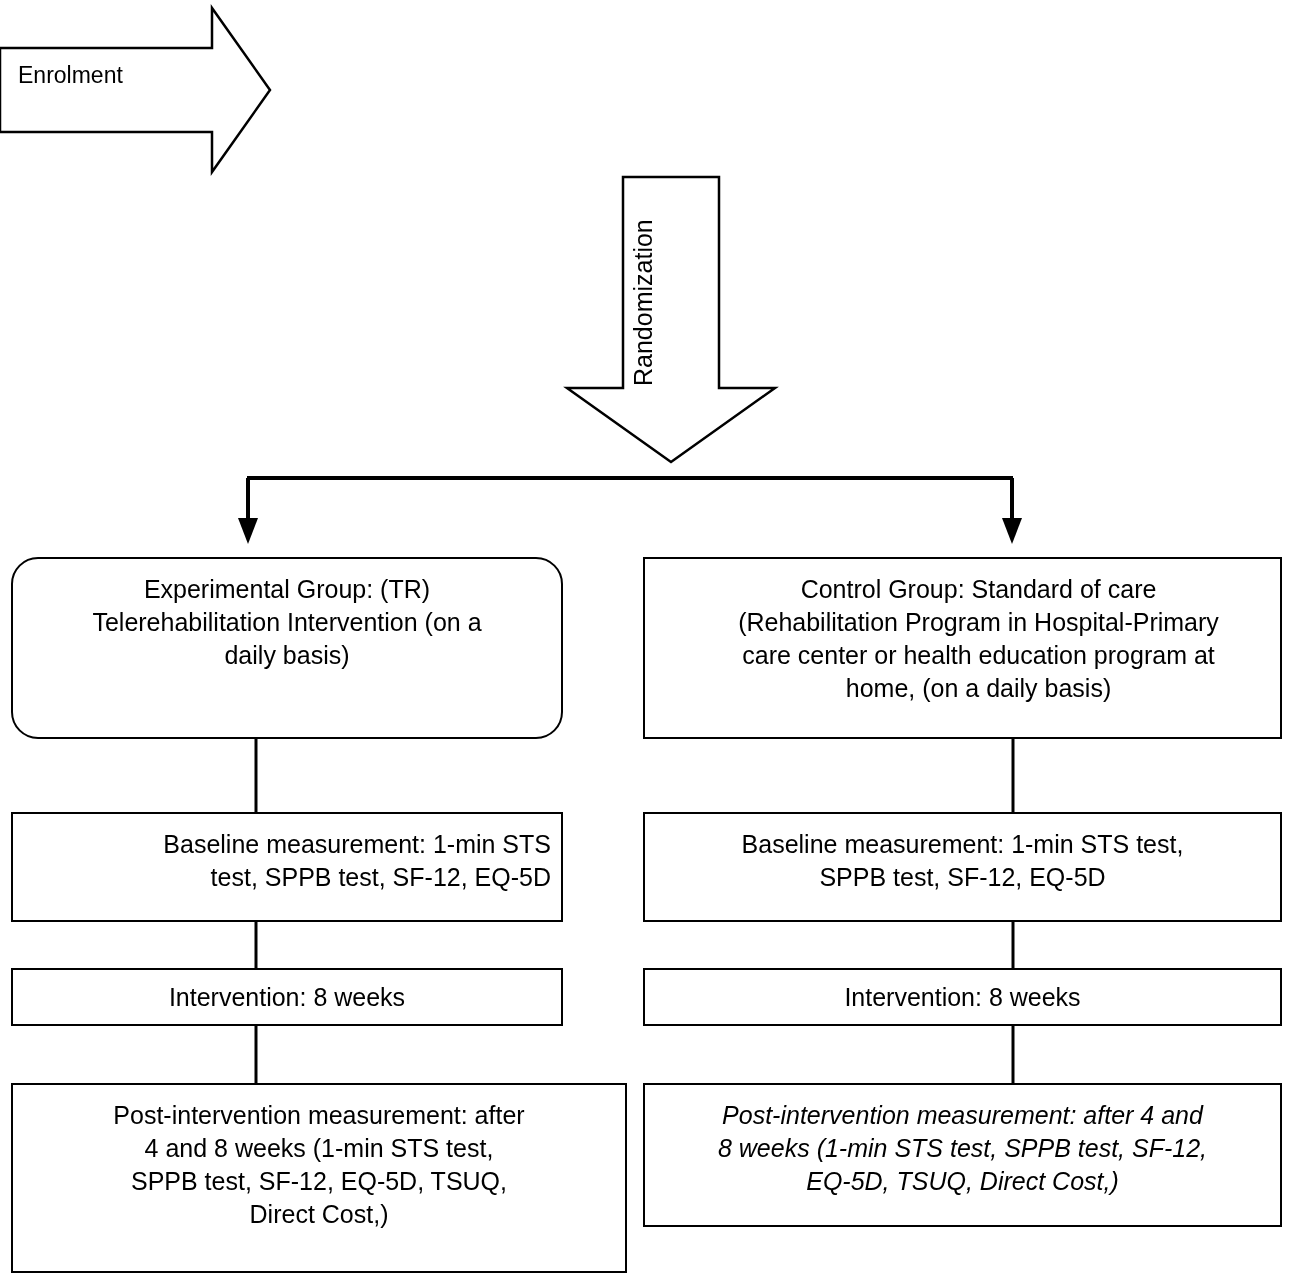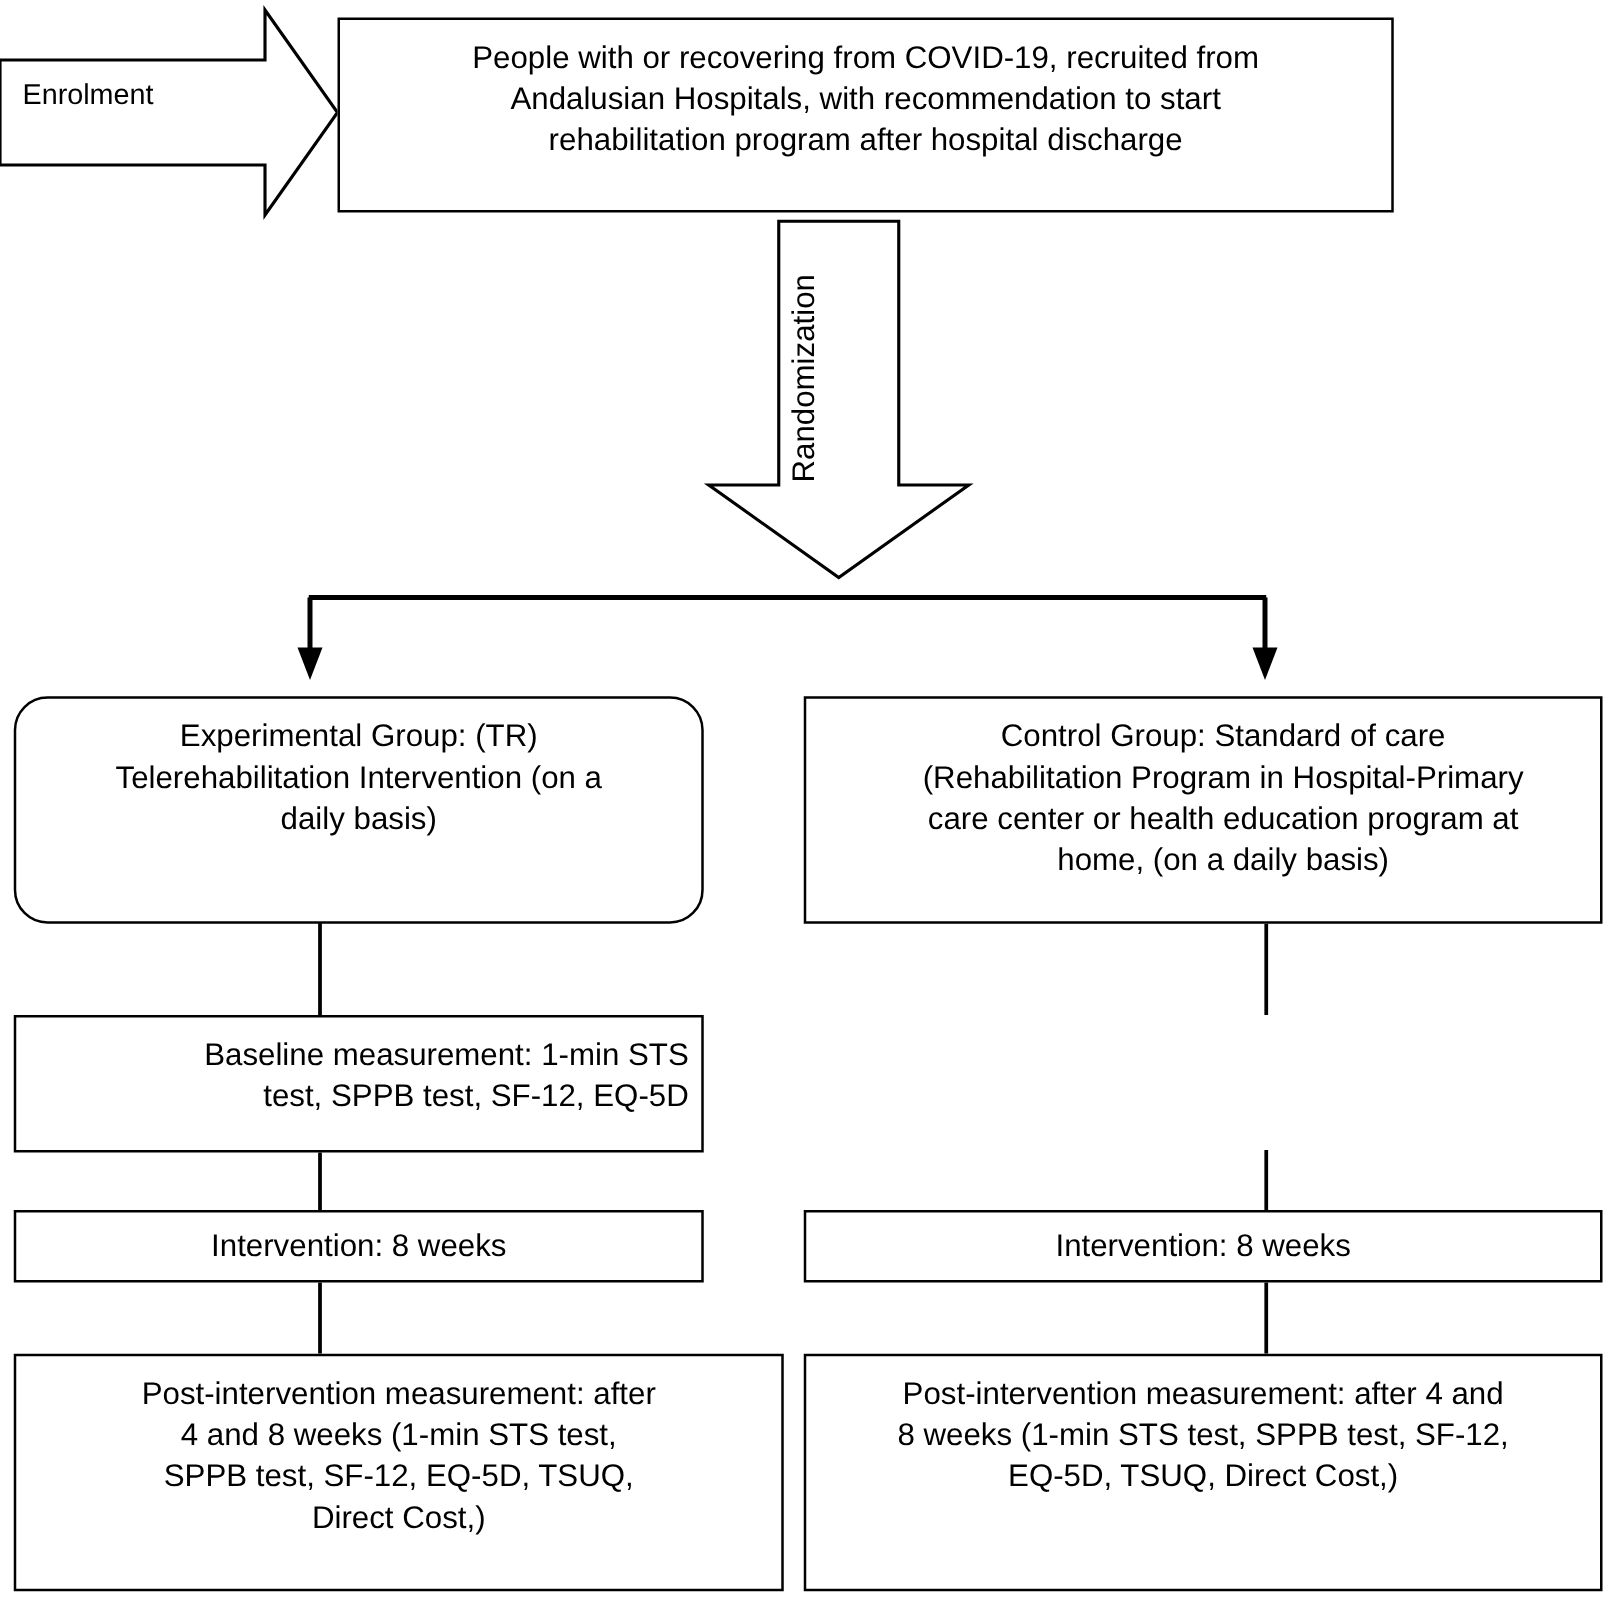--- a/index.html
+++ b/index.html
@@ -94,25 +94,20 @@
 
     <path d="M 1013,738 L 1013,812" fill="none" stroke="#000000" stroke-width="3"></path>
     <path d="M 1013,920 L 1013,968" fill="none" stroke="#000000" stroke-width="3"></path>
     <path d="M 1013,1025 L 1013,1083" fill="none" stroke="#000000" stroke-width="3"></path>
   </svg>
 
   <div class="enrol-label">Enrolment</div>
 
   <div class="rand-label">Randomization</div>
 
-  <div class="box pad-top" style="left:270px; top:14px; width:845px; height:156px;">
-    <span class="txt">People with or recovering from COVID-19, recruited from
-Andalusian Hospitals, with recommendation to start
-rehabilitation program after hospital discharge</span>
-  </div>
 
   <div class="box pad-top" style="left:11px; top:557px; width:552px; height:182px;border-radius:27px;">
     <span class="txt">Experimental Group: (TR)
 Telerehabilitation Intervention (on a
 daily basis)</span>
   </div>
 
   <div class="box pad-top" style="left:11px; top:812px; width:552px; height:110px;text-align:right;">
     <span class="txt">Baseline measurement: 1-min STS
 test, SPPB test, SF-12, EQ-5D</span>
@@ -129,24 +124,28 @@
 Direct Cost,)</span>
   </div>
 
   <div class="box pad-top" style="left:643px; top:557px; width:639px; height:182px;padding-left:32px;">
     <span class="txt">Control Group: Standard of care
 (Rehabilitation Program in Hospital-Primary
 care center or health education program at
 home, (on a daily basis)</span>
   </div>
 
+  <div class="box pad-top" style="left:643px; top:812px; width:639px; height:110px;">
+    <span class="txt">Baseline measurement: 1-min STS test,
+SPPB test, SF-12, EQ-5D</span>
+  </div>
 
   <div class="box center-v" style="left:643px; top:968px; width:639px; height:58px;">
     <span class="txt">Intervention: 8 weeks</span>
   </div>
 
-  <div class="box pad-top" style="left:643px; top:1083px; width:639px; height:190px;">
+  <div class="box pad-top" style="left:643px; top:1083px; width:639px; height:144px;font-style:italic;">
     <span class="txt">Post-intervention measurement: after 4 and
 8 weeks (1-min STS test, SPPB test, SF-12,
 EQ-5D, TSUQ, Direct Cost,)</span>
   </div>
 
 </div>
 
 </body></html>

